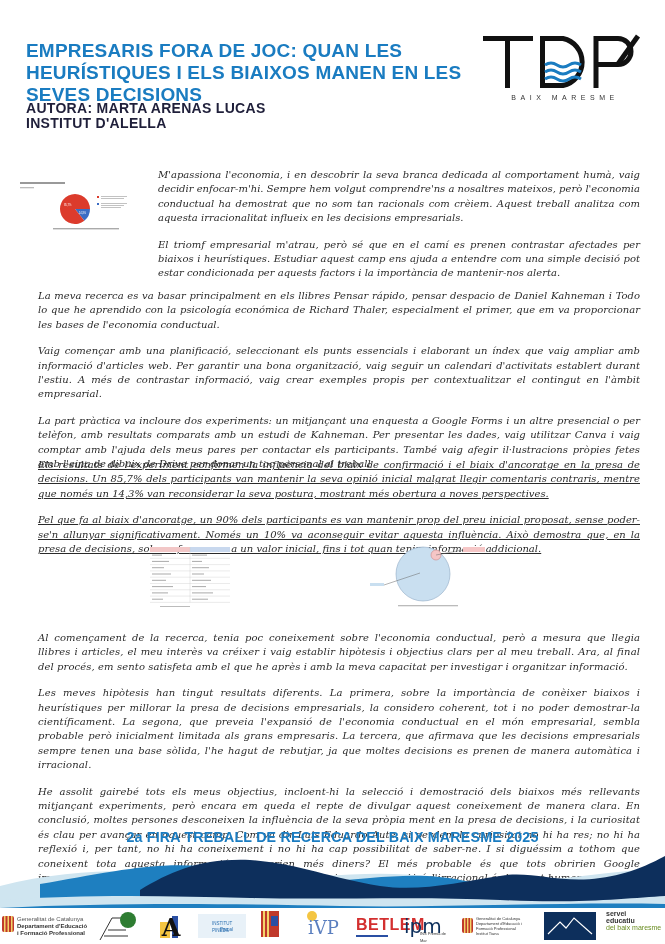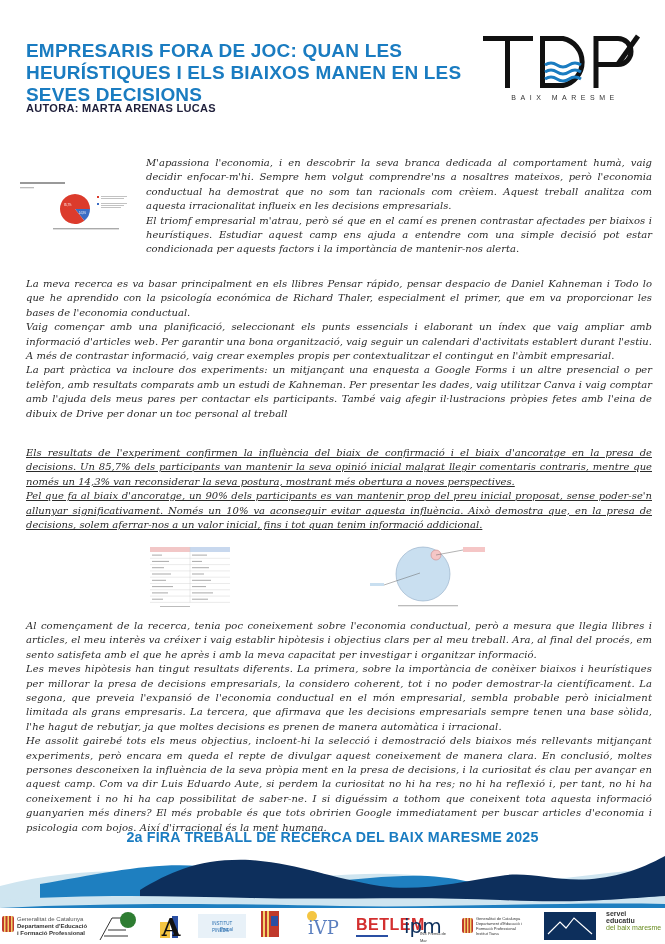--- a/index.html
+++ b/index.html
@@ -1,42 +1,43 @@
 <!DOCTYPE html>
 <html><head>
 <meta charset="utf-8">
 <style>
   html, body { margin: 0; padding: 0; background: #ffffff; }
   body { width: 665px; height: 944px; position: relative; overflow: hidden; font-family: "DejaVu Serif", serif; color: #222; }
   .title { position: absolute; left: 26px; top: 40px; width: 440px; font-family: "Liberation Sans", sans-serif; font-weight: bold; color: #1a7cc1; font-size: 19px; line-height: 22px; letter-spacing: 0.2px; }
-  .meta { position: absolute; left: 26px; top: 101px; font-family: "Liberation Sans", sans-serif; font-weight: bold; font-size: 11px; line-height: 14.5px; color: #1f1f3a; letter-spacing: 0.3px; }
+  .meta { position: absolute; left: 26px; top: 101px; font-family: "Liberation Sans", sans-serif; font-weight: bold; font-size: 14px; line-height: 14.5px; color: #1f1f3a; letter-spacing: 0.3px; }
   .logo { position: absolute; left: 470px; top: 30px; width: 190px; height: 75px; }
   .logo-letters { position: absolute; left: 8px; top: 0; }
   .logo-sub { position: absolute; left: 0; top: 64px; width: 190px; text-align: center; font-family: "Liberation Sans", sans-serif; font-size: 7px; letter-spacing: 4.5px; color: #333; }
   .para { position: absolute; font-family: "DejaVu Serif", serif; font-style: italic; font-size: 10px; line-height: 14.4px; color: #2a2a2a; text-align: justify; }
-  .para p { margin: 0; }
+  .para p { margin: 12px; }
   #p-intro { left: 146px; top: 156px; width: 506px; }
   #p-method { left: 26px; top: 277px; width: 626px; }
   #p-results { left: 26px; top: 446px; width: 626px; text-decoration: underline; }
   #p-concl { left: 26px; top: 619px; width: 626px; letter-spacing: 0.1px; }
   .chart-pie { position: absolute; left: 15px; top: 176px; width: 118px; height: 58px; }
   .chart-table { position: absolute; left: 150px; top: 547px; width: 80px; height: 62px; }
   .chart-venn { position: absolute; left: 368px; top: 543px; width: 150px; height: 70px; }
   .fair { position: absolute; left: 0; top: 828px; width: 665px; text-align: center; font-family: "Liberation Sans", sans-serif; font-weight: bold; color: #1a7cc1; font-size: 15.5px; letter-spacing: 0.2px; transform: scaleX(0.92); }
   .waves { position: absolute; left: 0; top: 856px; width: 665px; height: 52px; }
   .sponsors { position: absolute; left: 0; top: 908px; width: 665px; height: 36px; }
   .sp { position: absolute; top: 2px; height: 32px; font-family: "Liberation Sans", sans-serif; }
   .sp-text { font-size: 5.5px; line-height: 6.5px; color: #333; }
 </style>
 </head>
 <body>
 
 <div class="title">EMPRESARIS FORA DE JOC: QUAN LES HEURÍSTIQUES I ELS BIAIXOS MANEN EN LES SEVES DECISIONS</div>
 <div class="meta">
   <div>AUTORA: MARTA ARENAS LUCAS</div>
+  <div>INSTITUT D'ALELLA</div>
 </div>
 
 <div class="logo">
   <svg class="logo-letters" width="175" height="60" viewBox="0 0 175 60">
 
     <rect x="5" y="6" width="50" height="5" fill="#111"></rect>
     <rect x="27" y="6" width="5" height="52" fill="#111"></rect>
 
     <rect x="62" y="6" width="5" height="52" fill="#111"></rect>
     <path d="M64 8.5 H85 A24 24 0 0 1 85 55.5 H64" fill="none" stroke="#111" stroke-width="5"></path>

